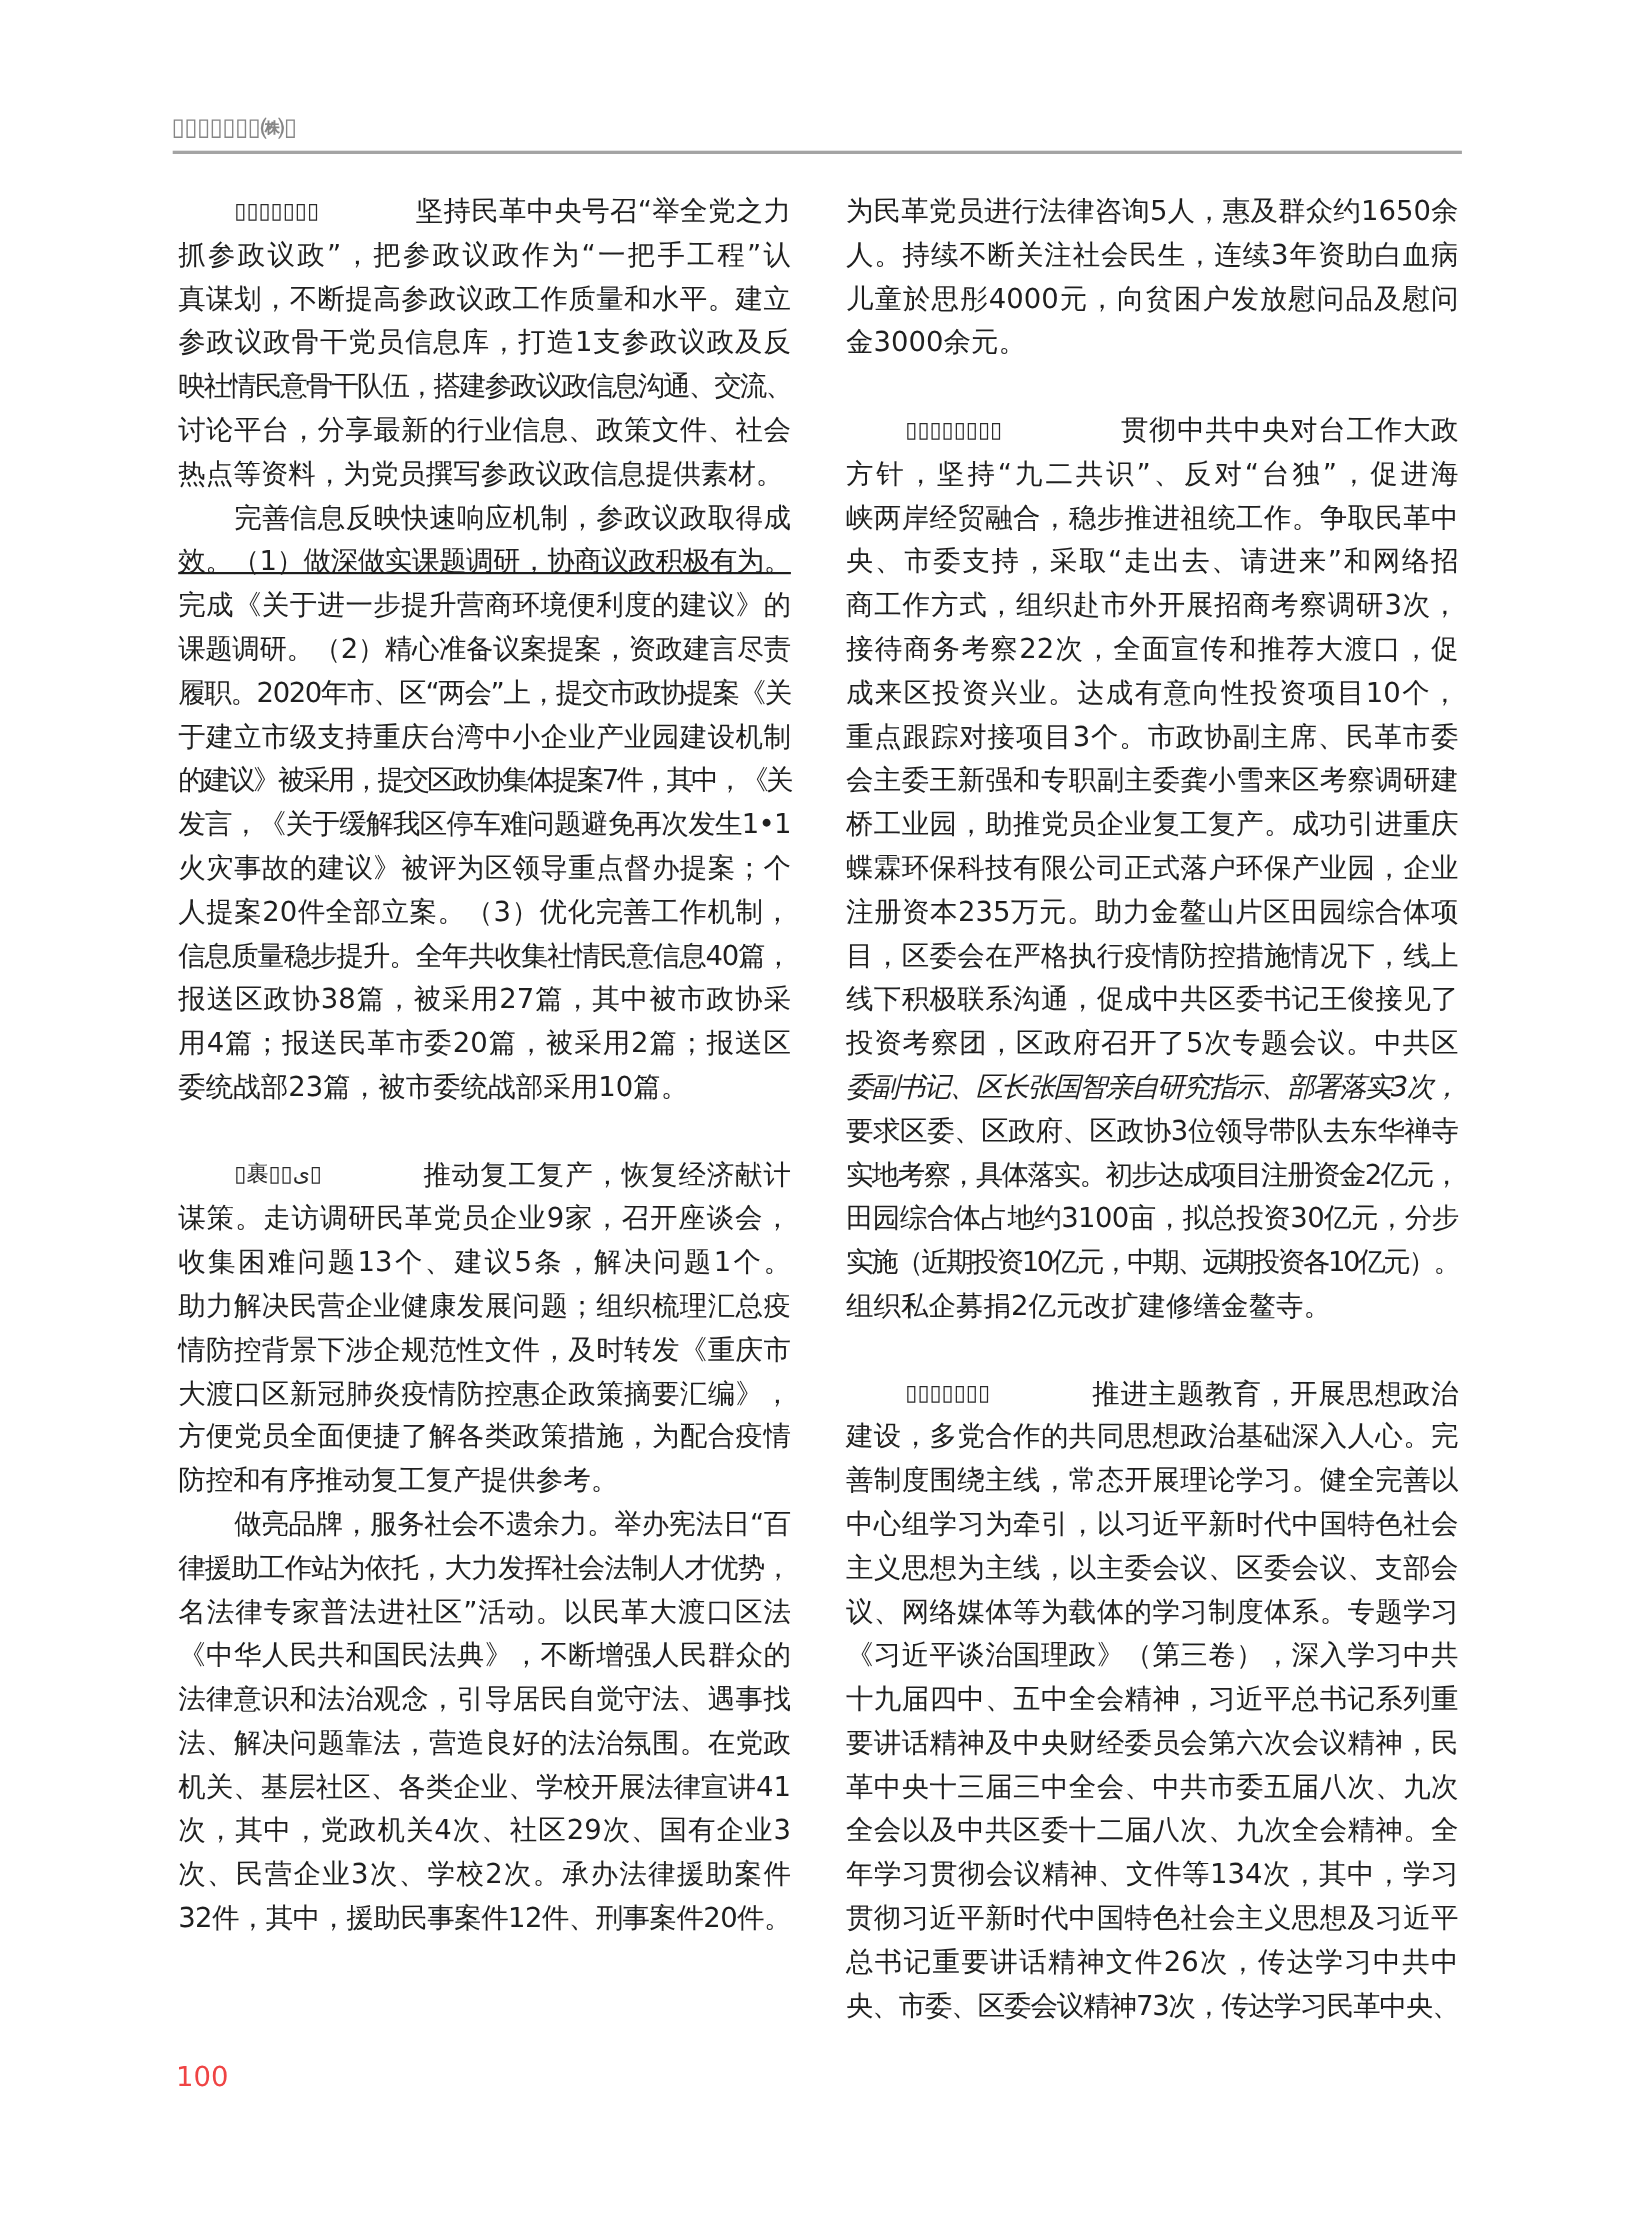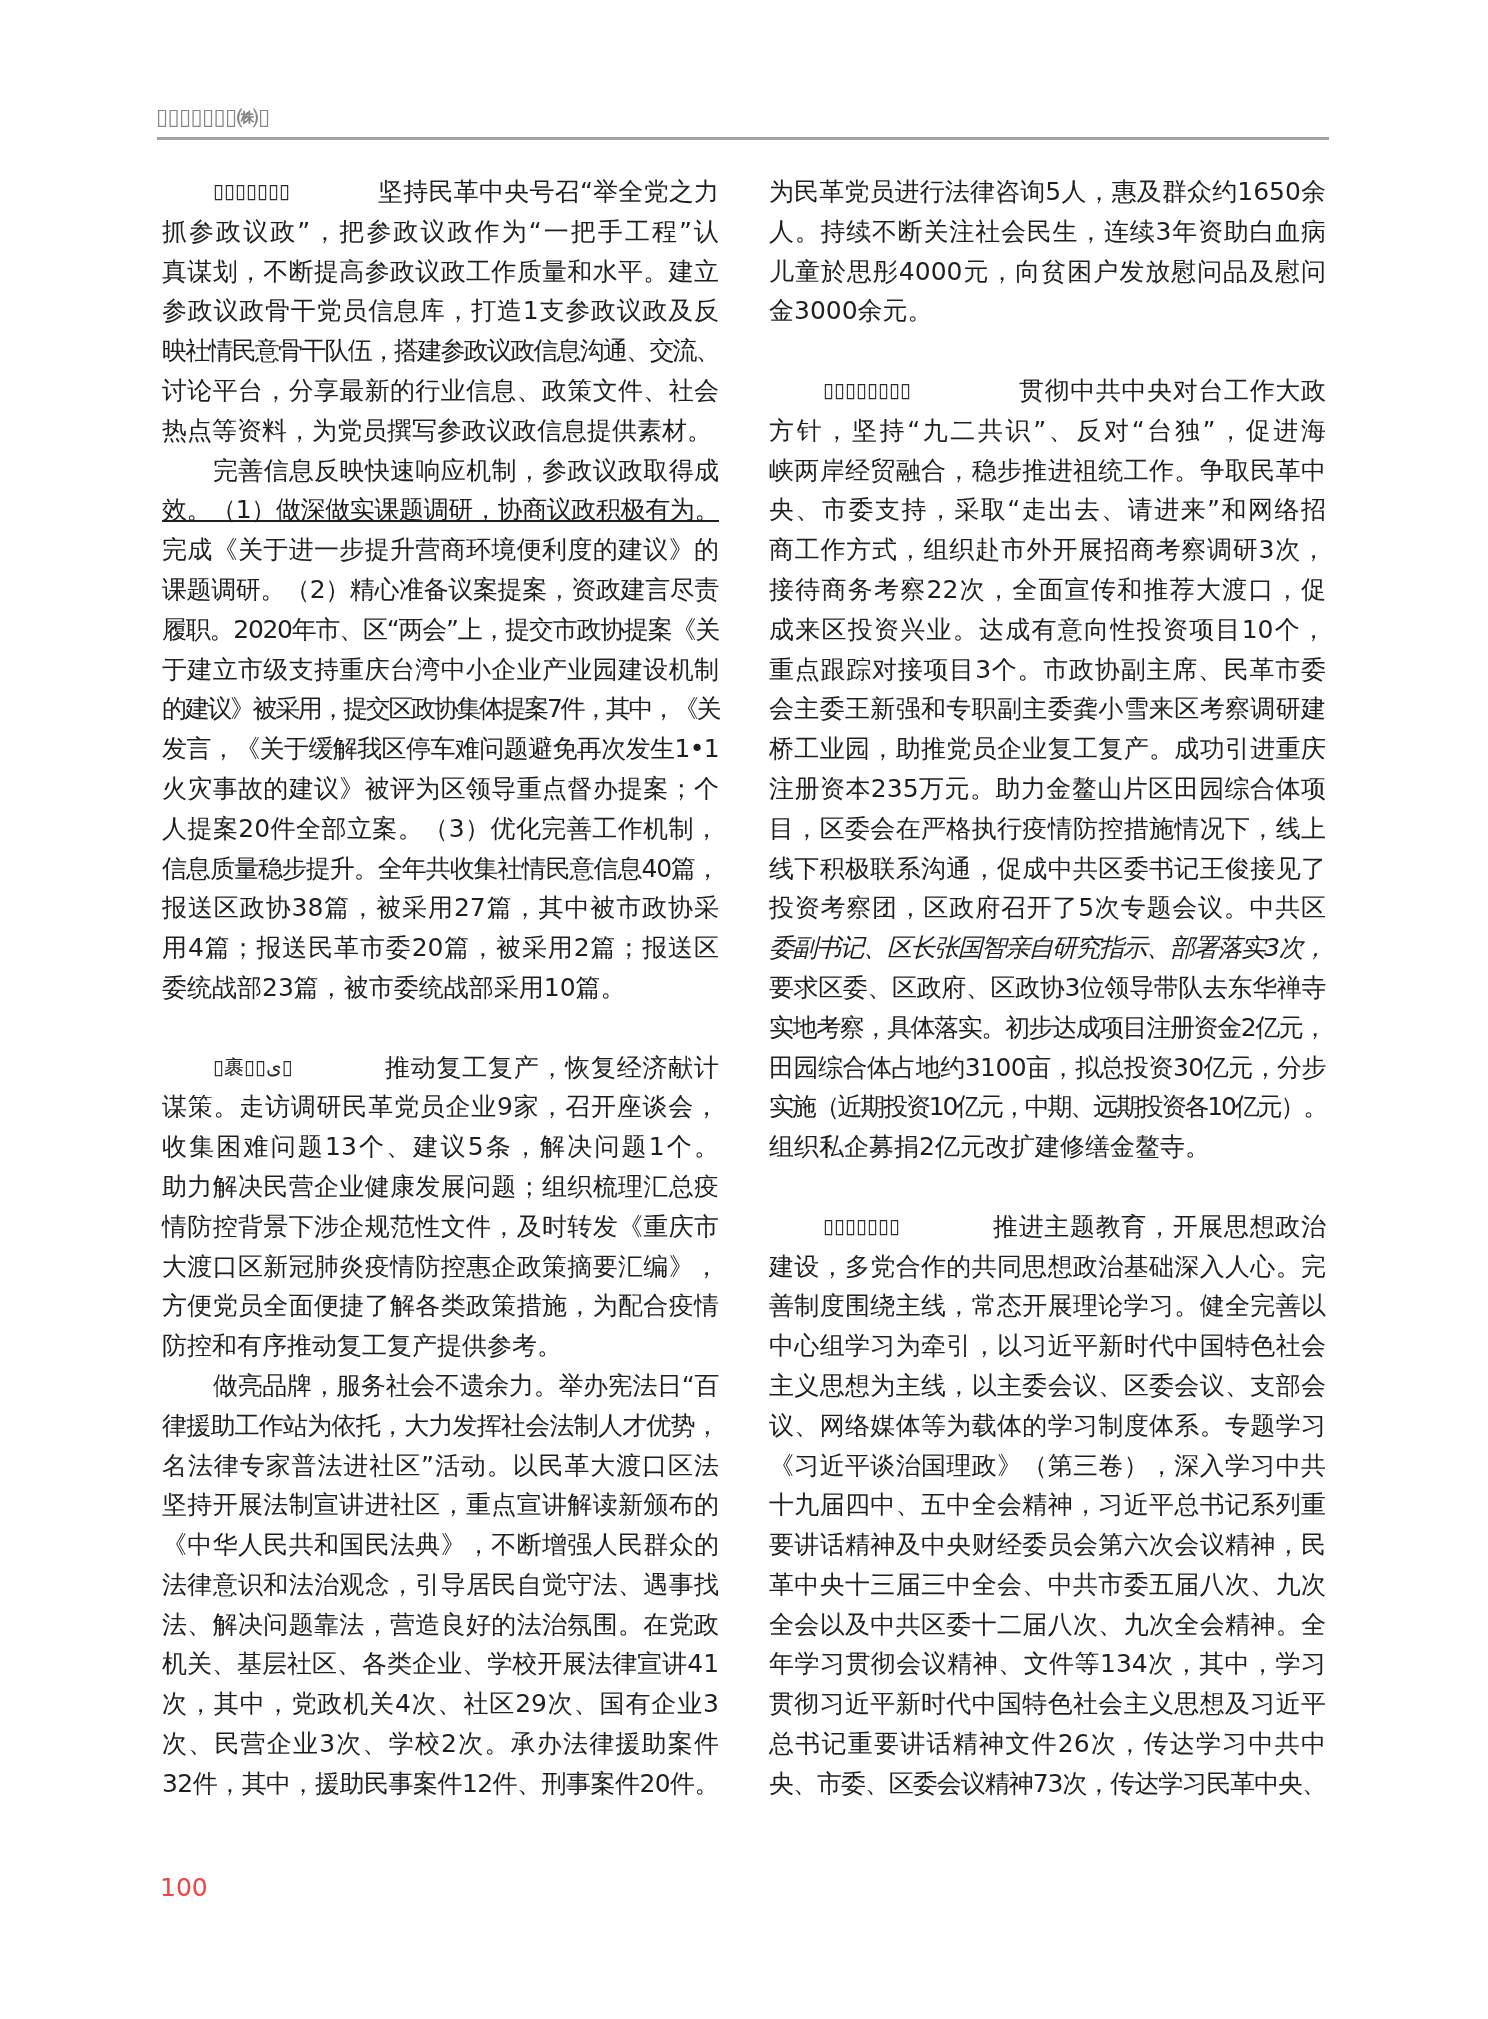--- a/index.html
+++ b/index.html
@@ -85,21 +85,20 @@
           <div class="ln j"><span class="t">助力解决民营企业健康发展问题；组织梳理汇总疫</span></div>
           <div class="ln j"><span class="t">情防控背景下涉企规范性文件，及时转发《重庆市</span></div>
           <div class="ln j"><span class="t">大渡口区新冠肺炎疫情防控惠企政策摘要汇编》，</span></div>
           <div class="ln j"><span class="t">方便党员全面便捷了解各类政策措施，为配合疫情</span></div>
           <div class="ln"><span class="t">防控和有序推动复工复产提供参考。</span></div>
         </div>
         <div class="para">
           <div class="ln first j" style="letter-spacing: -0.37872px;"><span class="t">做亮品牌，服务社会不遗余力。举办宪法日“百</span></div>
           <div class="ln j" style="letter-spacing: -0.826087px;"><span class="t">律援助工作站为依托，大力发挥社会法制人才优势，</span></div>
           <div class="ln j"><span class="t">名法律专家普法进社区”活动。以民革大渡口区法</span></div>
-          <div class="ln j"><span class="t">坚持开展法制宣讲进社区，重点宣讲解读新颁布的</span></div>
           <div class="ln j"><span class="t">《中华人民共和国民法典》，不断增强人民群众的</span></div>
           <div class="ln j"><span class="t">法律意识和法治观念，引导居民自觉守法、遇事找</span></div>
           <div class="ln j"><span class="t">法、解决问题靠法，营造良好的法治氛围。在党政</span></div>
           <div class="ln j" style="letter-spacing: -0.0353261px;"><span class="t">机关、基层社区、各类企业、学校开展法律宣讲41</span></div>
           <div class="ln j"><span class="t">次，其中，党政机关4次、社区29次、国有企业3</span></div>
           <div class="ln j"><span class="t">次、民营企业3次、学校2次。承办法律援助案件</span></div>
           <div class="ln j" style="letter-spacing: -0.5775px;"><span class="t">32件，其中，援助民事案件12件、刑事案件20件。</span></div>
         </div>
       </div>
     </div>
@@ -117,20 +116,21 @@
           <div class="ln first head j"><span class="htag">▯▯▯▯▯▯▯▯</span><span class="t">贯彻中共中央对台工作大政</span></div>
           <div class="ln j"><span class="t">方针，坚持“九二共识”、反对“台独”，促进海</span></div>
           <div class="ln j"><span class="t">峡两岸经贸融合，稳步推进祖统工作。争取民革中</span></div>
           <div class="ln j"><span class="t">央、市委支持，采取“走出去、请进来”和网络招</span></div>
           <div class="ln j"><span class="t">商工作方式，组织赴市外开展招商考察调研3次，</span></div>
           <div class="ln j"><span class="t">接待商务考察22次，全面宣传和推荐大渡口，促</span></div>
           <div class="ln j"><span class="t">成来区投资兴业。达成有意向性投资项目10个，</span></div>
           <div class="ln j"><span class="t">重点跟踪对接项目3个。市政协副主席、民革市委</span></div>
           <div class="ln j"><span class="t">会主委王新强和专职副主委龚小雪来区考察调研建</span></div>
           <div class="ln j"><span class="t">桥工业园，助推党员企业复工复产。成功引进重庆</span></div>
+          <div class="ln j"><span class="t">蝶霖环保科技有限公司正式落户环保产业园，企业</span></div>
           <div class="ln j"><span class="t">注册资本235万元。助力金鳌山片区田园综合体项</span></div>
           <div class="ln j"><span class="t">目，区委会在严格执行疫情防控措施情况下，线上</span></div>
           <div class="ln j"><span class="t">线下积极联系沟通，促成中共区委书记王俊接见了</span></div>
           <div class="ln j"><span class="t">投资考察团，区政府召开了5次专题会议。中共区</span></div>
           <div class="ln j" style="letter-spacing: -1.45443px; font-style: italic;"><span class="t">委副书记、区长张国智亲自研究指示、部署落实3次，</span></div>
           <div class="ln j" style="letter-spacing: -0.430707px;"><span class="t">要求区委、区政府、区政协3位领导带队去东华禅寺</span></div>
           <div class="ln j" style="letter-spacing: -1.45443px;"><span class="t">实地考察，具体落实。初步达成项目注册资金2亿元，</span></div>
           <div class="ln j" style="letter-spacing: -0.5775px;"><span class="t">田园综合体占地约3100亩，拟总投资30亿元，分步</span></div>
           <div class="ln j" style="letter-spacing: -2.21635px;"><span class="t">实施（近期投资10亿元，中期、远期投资各10亿元）。</span></div>
           <div class="ln"><span class="t">组织私企募捐2亿元改扩建修缮金鳌寺。</span></div>

